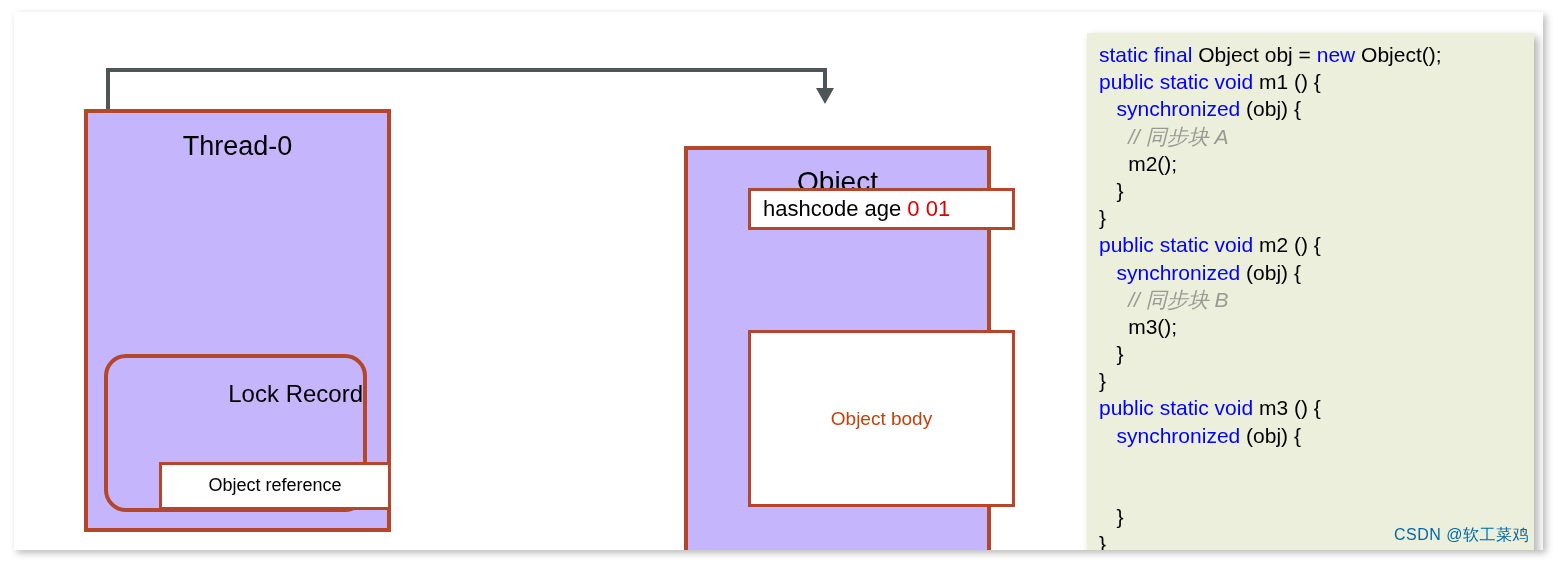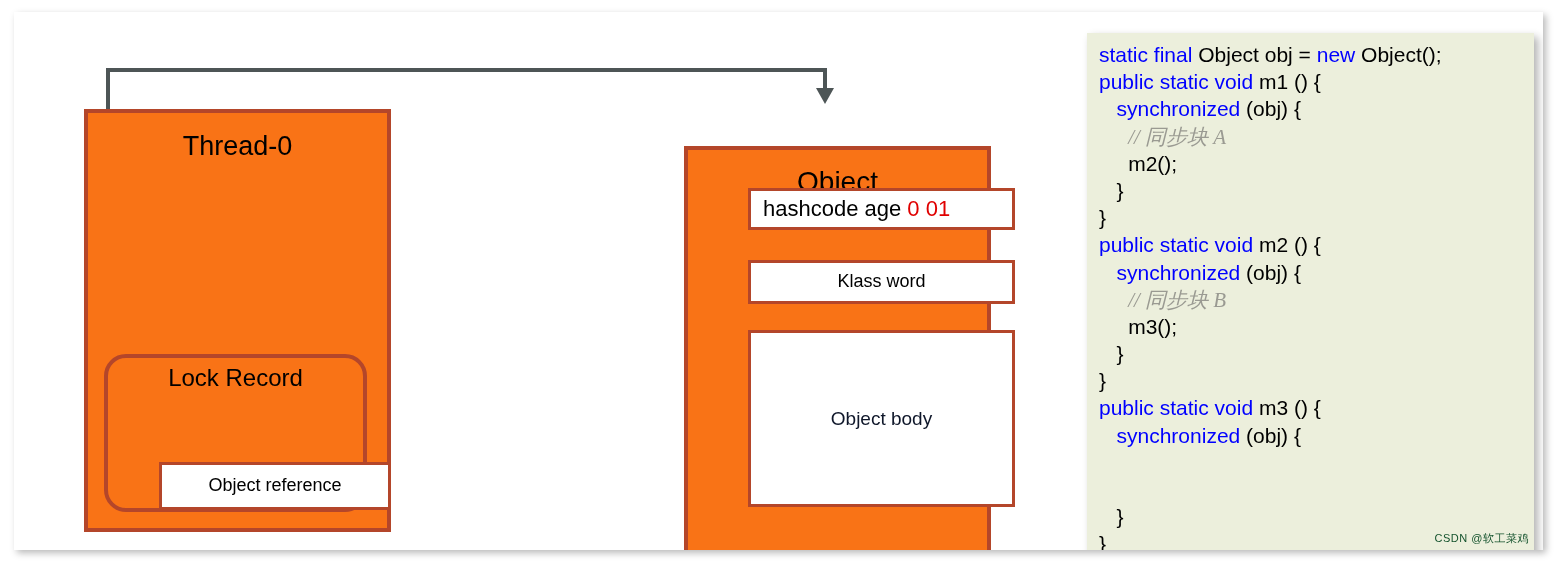--- a/index.html
+++ b/index.html
@@ -25,21 +25,21 @@
     background: #ffffff;
     box-shadow: 3px 3px 7px rgba(0,0,0,0.28);
     overflow: hidden;
   }
 
   
   .rbox {
     position: absolute;
     box-sizing: border-box;
     border: 4px solid #B4462A;
-    background: #f97316;
+    background: #c4b5fd;
   }
   .rbox-thin {
     position: absolute;
     box-sizing: border-box;
     border: 3px solid #B4462A;
     background: #ffffff;
     margin-left: 44px;
   }
 
   
@@ -54,22 +54,22 @@
     color: #000;
   }
 
   
   #lock-record-box {
     left: 90px; top: 342px; width: 263px; height: 158px;
     border-radius: 22px;
   }
   #lock-record-title {
     position: absolute;
-    left: 0; top: 6px; width: 100%;
-    text-align: center;
+    left: 0; top: 22px; width: 100%;
+    text-align: right;
     font-size: 24px;
     color: #000;
   }
   #lock-record-addr {
     left: 109px; top: 395px; width: 232px; height: 48px;
   }
   #object-reference {
     left: 101px; top: 450px; width: 232px; height: 48px;
   }
   .cell-label {
@@ -111,21 +111,21 @@
   }
   #object-body-box {
     left: 690px; top: 318px; width: 267px; height: 177px;
   }
   #object-body-text {
     position: absolute;
     left: 0; right: 0; top: 50%;
     transform: translateY(-50%);
     text-align: center;
     font-size: 19px;
-    color: #0f172a;
+    color: #c2410c;
   }
 
   
   #connector {
     position: absolute;
     left: 0; top: 0;
     width: 1529px; height: 538px;
     pointer-events: none;
   }
 
@@ -145,30 +145,30 @@
     left: 12px;
     top: 8px;
     right: 4px;
     font-family: "Liberation Sans", sans-serif;
     font-size: 21px;
     line-height: 27.2px;
     white-space: pre;
     color: #000000;
   }
   .kw   { color: #0000FF; }
-  .cmt  { color: #9A9A92; font-style: italic; font-family: Liberation Serif, serif; }
+  .cmt  { color: #9A9A92; font-style: italic; }
   .code-line { height: 27.2px; }
 
   
   #watermark {
     position: absolute;
     right: 14px;
     bottom: 4px;
-    font-size: 11px;
-    color: #14532d;
+    font-size: 16px;
+    color: #0369a1;
     letter-spacing: 0.5px;
     white-space: nowrap;
   }
 </style>
 </head>
 <body>
 
 <div id="canvas">
 
   <svg id="connector" viewBox="0 0 1529 538" width="1529" height="538">
@@ -190,23 +190,20 @@
   </div>
 
   <div class="rbox" id="object-box" style="border-color: rgb(180, 70, 42); margin-top: 36px;">
     <div id="object-title">Object</div>
   </div>
 
   <div class="rbox-thin" id="mark-word-box" style="border-color: rgb(180, 70, 42);">
     <div id="mark-word-text"><span class="plainbits">hashcode age </span><span class="redbits" style="color: rgb(224, 0, 0);">0 01</span></div>
   </div>
 
-  <div class="rbox-thin" id="klass-word-box" style="border-color: rgb(180, 70, 42);">
-    <div class="cell-label">Klass word</div>
-  </div>
 
   <div class="rbox-thin" id="object-body-box" style="border-color: rgb(180, 70, 42);">
     <div id="object-body-text">Object body</div>
   </div>
 
   <div id="code-panel" style="background: rgb(236, 239, 220);">
     <div id="code-lines"><div class="code-line"><span class="kw" style="color: rgb(0, 0, 255);">static final</span><span> Object obj = </span><span class="kw" style="color: rgb(0, 0, 255);">new</span><span> Object();</span></div><div class="code-line"><span class="kw" style="color: rgb(0, 0, 255);">public static void</span><span> m1 () {</span></div><div class="code-line"><span>   </span><span class="kw" style="color: rgb(0, 0, 255);">synchronized</span><span> (obj) {</span></div><div class="code-line"><span>     </span><span class="cmt" style="color: rgb(154, 154, 146);">// 同步块 A</span></div><div class="code-line"><span>     m2();</span></div><div class="code-line"><span>   }</span></div><div class="code-line"><span>}</span></div><div class="code-line"><span class="kw" style="color: rgb(0, 0, 255);">public static void</span><span> m2 () {</span></div><div class="code-line"><span>   </span><span class="kw" style="color: rgb(0, 0, 255);">synchronized</span><span> (obj) {</span></div><div class="code-line"><span>     </span><span class="cmt" style="color: rgb(154, 154, 146);">// 同步块 B</span></div><div class="code-line"><span>     m3();</span></div><div class="code-line"><span>   }</span></div><div class="code-line"><span>}</span></div><div class="code-line"><span class="kw" style="color: rgb(0, 0, 255);">public static void</span><span> m3 () {</span></div><div class="code-line"><span>   </span><span class="kw" style="color: rgb(0, 0, 255);">synchronized</span><span> (obj) {</span></div><div class="code-line">&nbsp;</div><div class="code-line">&nbsp;</div><div class="code-line"><span>   }</span></div><div class="code-line"><span>}</span></div></div>
   </div>
 
   <div id="watermark">CSDN @软工菜鸡</div>

